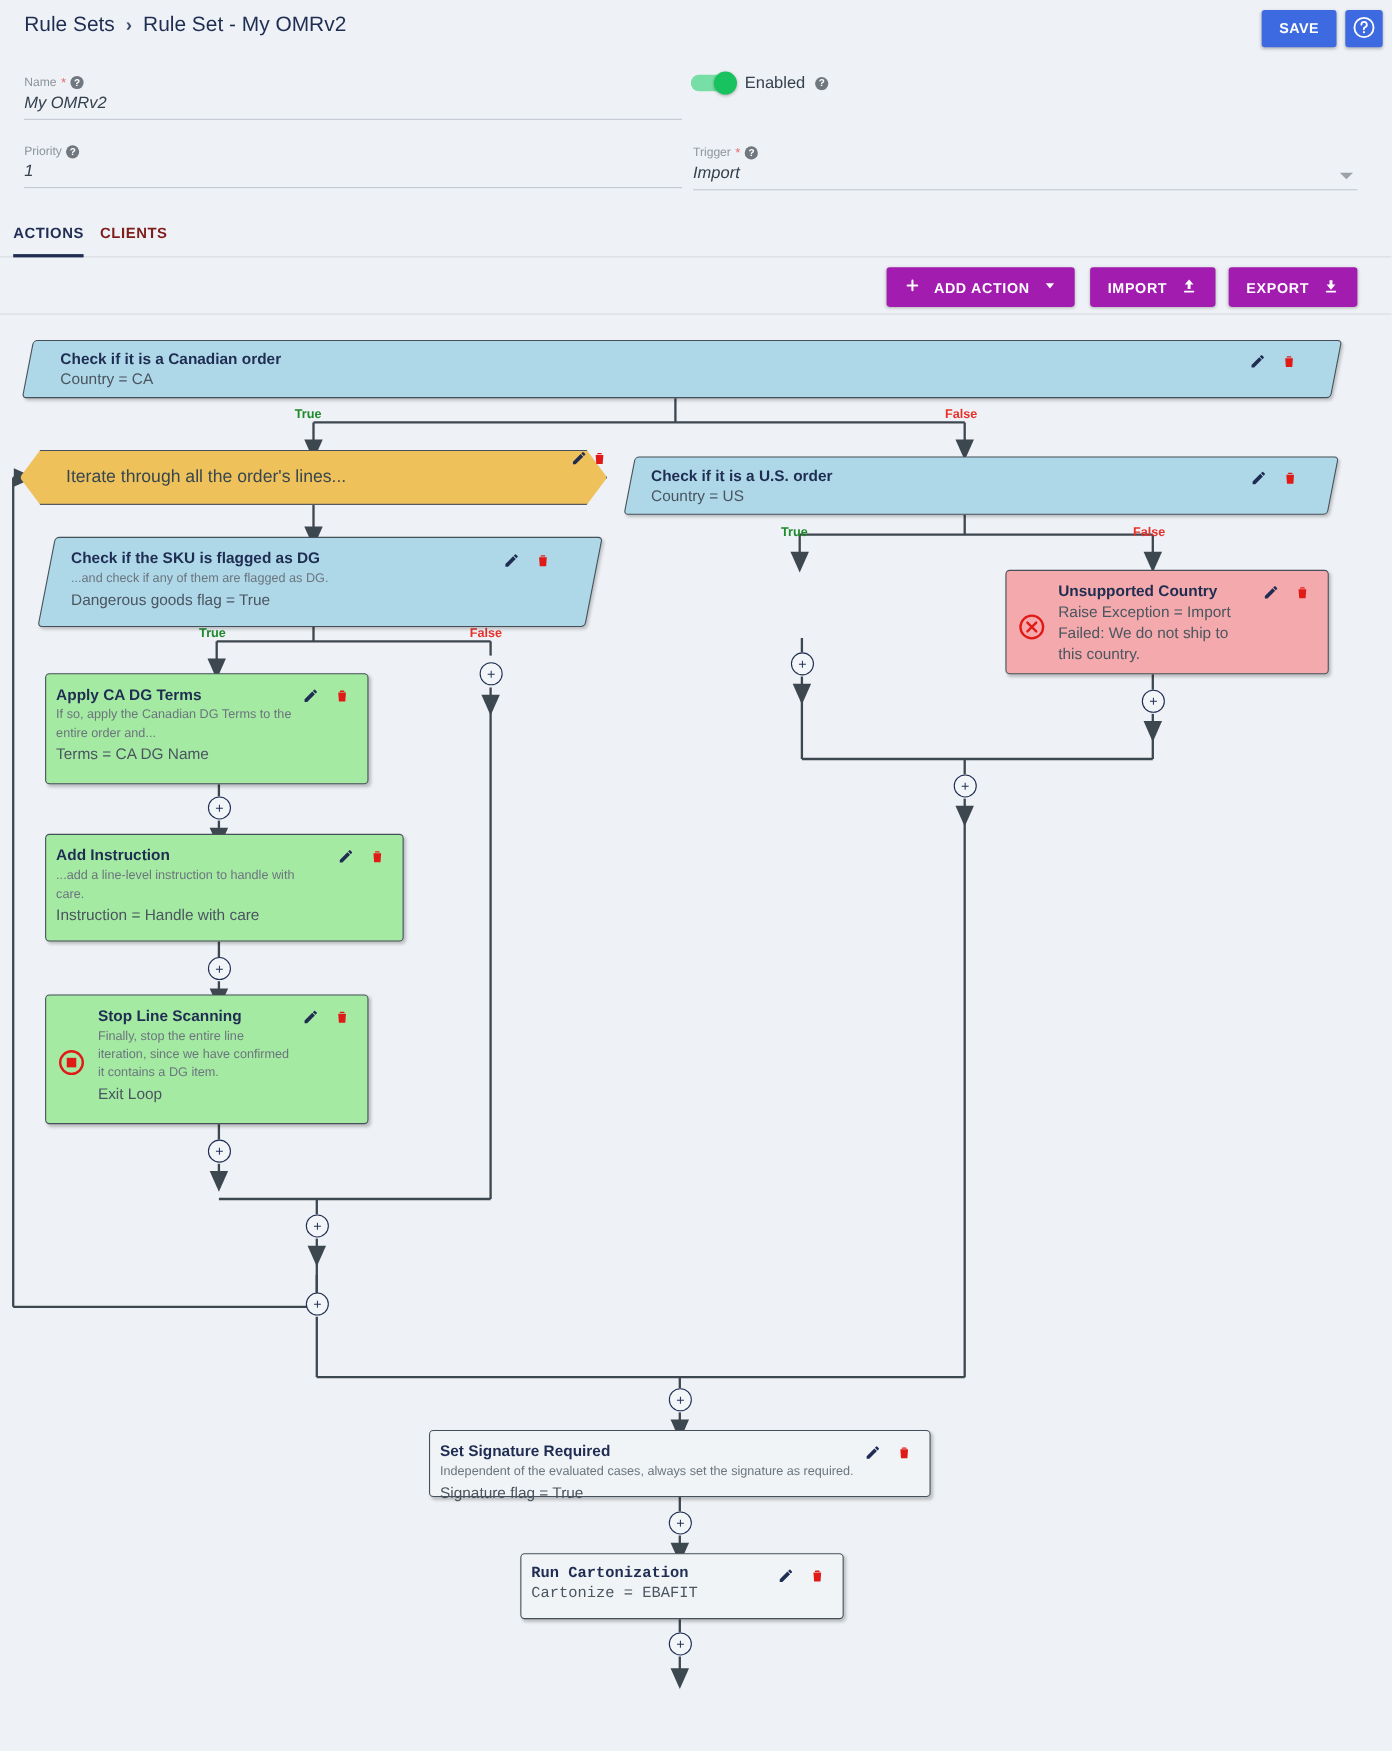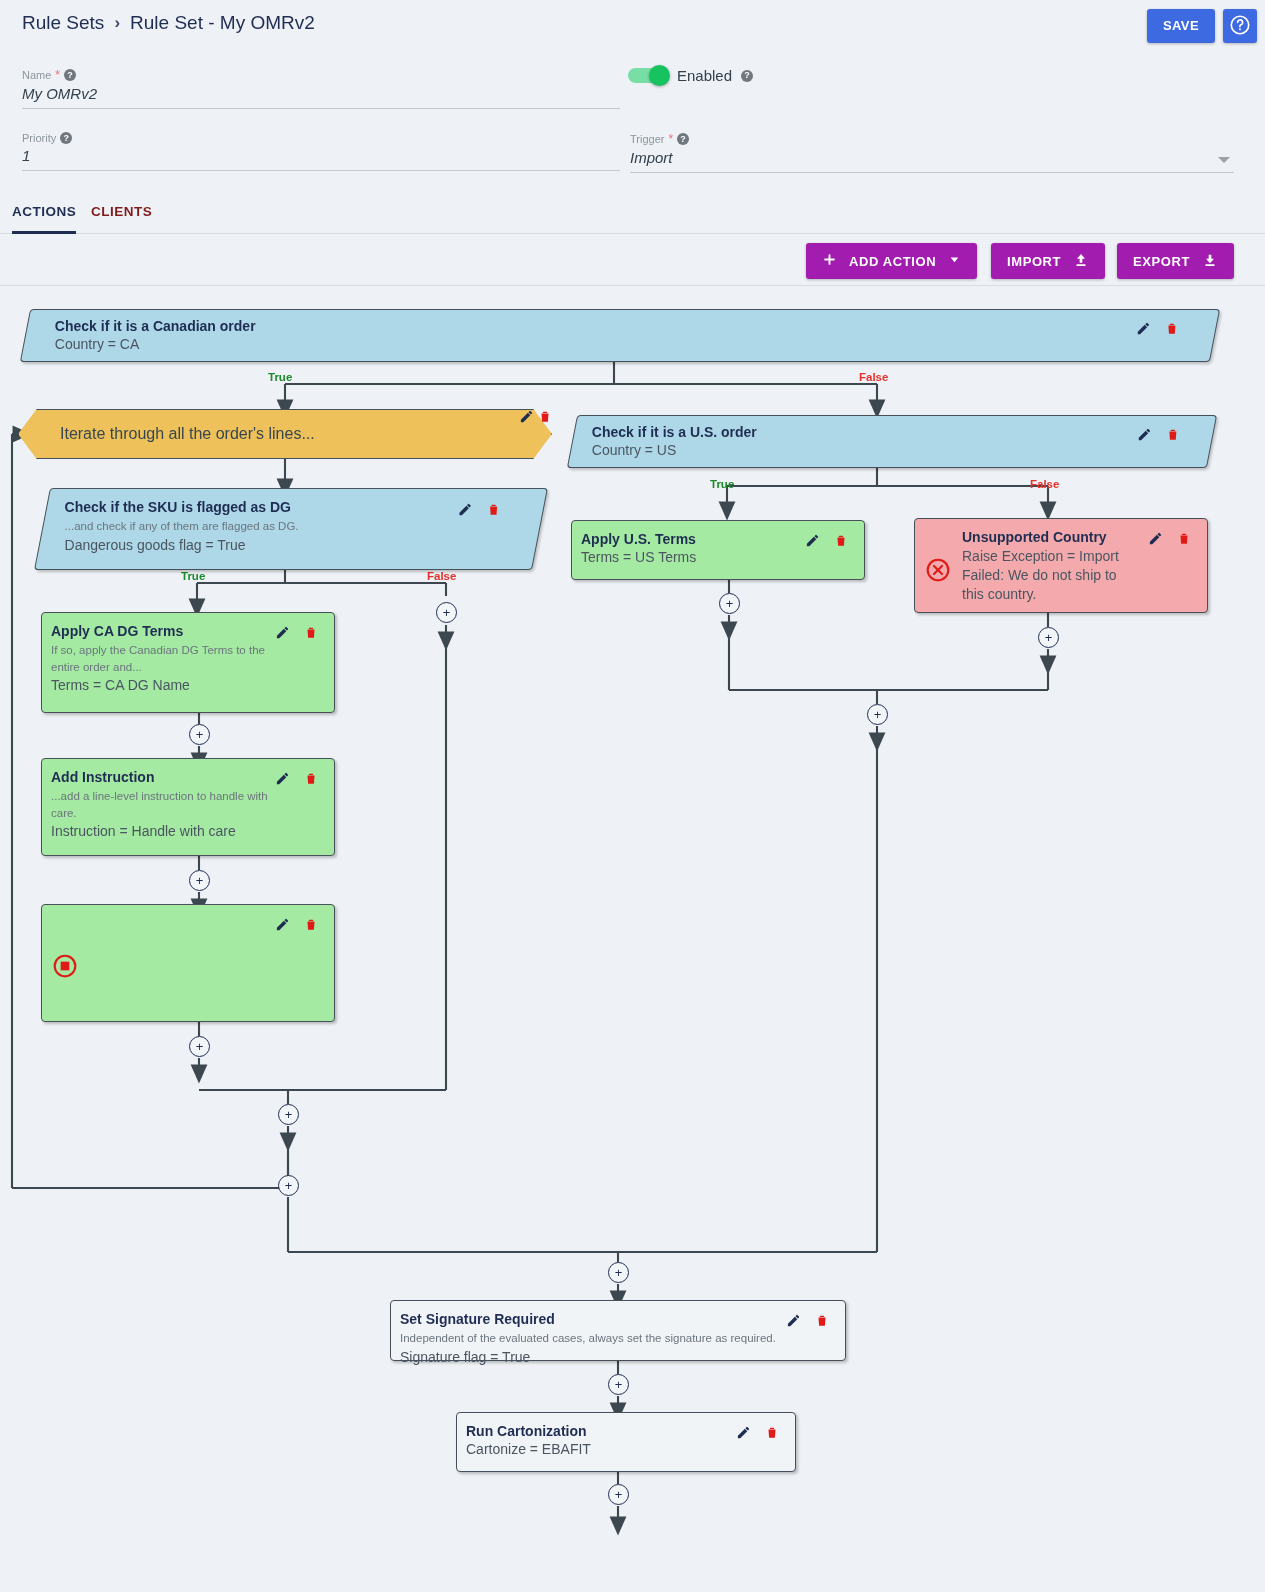--- a/index.html
+++ b/index.html
@@ -394,41 +394,46 @@
           </svg>
       </span>
       <span class="trash">
         <svg width="14" height="15" viewBox="0 0 24 24" fill="#e01b17">
             <path d="M6 7h12l-1 14H7zM9 4h6l1 2H8z"></path>
           </svg>
       </span>
     </div>
   </div>
 
-  <div class="node boxnode green" style="left:41px; top:462px; width:294px; height:98px;">
+  <div class="node boxnode green" style="left:41px; top:462px; width:326px; height:98px;">
     <div style="padding:10px 14px 0 9px;">
       <div class="ntitle">Add Instruction</div>
       <div class="ndesc" style="max-width:220px;">...add a line-level instruction to handle with care.</div>
       <div class="nval">Instruction = Handle with care</div>
     </div>
     <div class="nicons" style="right:16px; top:12px;">
       <span class="pencil">
         <svg width="15" height="15" viewBox="0 0 24 24" fill="#1f2d52">
             <path d="M3 17.2V21h3.8L18 9.8 14.2 6zM20.7 7.1a1 1 0 0 0 0-1.4l-2.4-2.4a1 1 0 0 0-1.4 0l-1.8 1.8L18.9 8.9z"></path>
           </svg>
       </span>
       <span class="trash">
         <svg width="14" height="15" viewBox="0 0 24 24" fill="#e01b17">
             <path d="M6 7h12l-1 14H7zM9 4h6l1 2H8z"></path>
           </svg>
       </span>
     </div>
   </div>
 
   <div class="node boxnode green" style="left:41px; top:608px; width:294px; height:118px;">
+    <div style="padding:10px 14px 0 47px;">
+      <div class="ntitle">Stop Line Scanning</div>
+      <div class="ndesc" style="max-width:180px;">Finally, stop the entire line iteration, since we have confirmed it contains a DG item.</div>
+      <div class="nval">Exit Loop</div>
+    </div>
     <div class="statusicon" style="left:10px; top:48px;">
       <svg width="26" height="26" viewBox="0 0 24 24" fill="none" stroke="#e01b17" stroke-width="2">
         <circle cx="12" cy="12" r="9.5"></circle>
           <rect x="8" y="8" width="8" height="8" fill="#e01b17" stroke="none"></rect>
       </svg>
     </div>
     <div class="nicons" style="right:16px; top:12px;">
       <span class="pencil">
         <svg width="15" height="15" viewBox="0 0 24 24" fill="#1f2d52">
             <path d="M3 17.2V21h3.8L18 9.8 14.2 6zM20.7 7.1a1 1 0 0 0 0-1.4l-2.4-2.4a1 1 0 0 0-1.4 0l-1.8 1.8L18.9 8.9z"></path>
@@ -454,38 +459,20 @@
         </span>
         <span class="trash">
           <svg width="14" height="15" viewBox="0 0 24 24" fill="#e01b17">
               <path d="M6 7h12l-1 14H7zM9 4h6l1 2H8z"></path>
             </svg>
         </span>
       </div>
     </div>
   </div>
 
-  <div class="node boxnode green" style="left:571px; top:224px; width:294px; height:60px;">
-    <div style="padding:10px 14px 0 9px;">
-      <div class="ntitle">Apply U.S. Terms</div>
-      <div class="nval">Terms = US Terms</div>
-    </div>
-    <div class="nicons" style="right:16px; top:12px;">
-      <span class="pencil">
-        <svg width="15" height="15" viewBox="0 0 24 24" fill="#1f2d52">
-            <path d="M3 17.2V21h3.8L18 9.8 14.2 6zM20.7 7.1a1 1 0 0 0 0-1.4l-2.4-2.4a1 1 0 0 0-1.4 0l-1.8 1.8L18.9 8.9z"></path>
-          </svg>
-      </span>
-      <span class="trash">
-        <svg width="14" height="15" viewBox="0 0 24 24" fill="#e01b17">
-            <path d="M6 7h12l-1 14H7zM9 4h6l1 2H8z"></path>
-          </svg>
-      </span>
-    </div>
-  </div>
 
   <div class="node boxnode red" style="left:914px; top:222px; width:294px; height:95px;">
     <div style="padding:10px 14px 0 47px;">
       <div class="ntitle">Unsupported Country</div>
       <div class="nval" style="max-width:175px; line-height:1.35;">Raise Exception = Import Failed: We do not ship to this country.</div>
     </div>
     <div class="statusicon" style="left:10px; top:38px;">
       <svg width="26" height="26" viewBox="0 0 24 24" fill="none" stroke="#e01b17" stroke-width="2">
         <circle cx="12" cy="12" r="9.5"></circle>
           <path d="M8.3 8.3l7.4 7.4M15.7 8.3l-7.4 7.4" stroke-linecap="round"></path>
@@ -518,21 +505,21 @@
           </svg>
       </span>
       <span class="trash">
         <svg width="14" height="15" viewBox="0 0 24 24" fill="#e01b17">
             <path d="M6 7h12l-1 14H7zM9 4h6l1 2H8z"></path>
           </svg>
       </span>
     </div>
   </div>
 
-  <div class="node boxnode plain" style="left:456px; top:1116px; width:340px; height:60px;">
+  <div class="node boxnode plain" style="left:473px; top:1116px; width:294px; height:60px;font-family:Liberation Mono, monospace;">
     <div style="padding:10px 14px 0 9px;">
       <div class="ntitle">Run Cartonization</div>
       <div class="nval">Cartonize = EBAFIT</div>
     </div>
     <div class="nicons" style="right:16px; top:12px;">
       <span class="pencil">
         <svg width="15" height="15" viewBox="0 0 24 24" fill="#1f2d52">
             <path d="M3 17.2V21h3.8L18 9.8 14.2 6zM20.7 7.1a1 1 0 0 0 0-1.4l-2.4-2.4a1 1 0 0 0-1.4 0l-1.8 1.8L18.9 8.9z"></path>
           </svg>
       </span>

